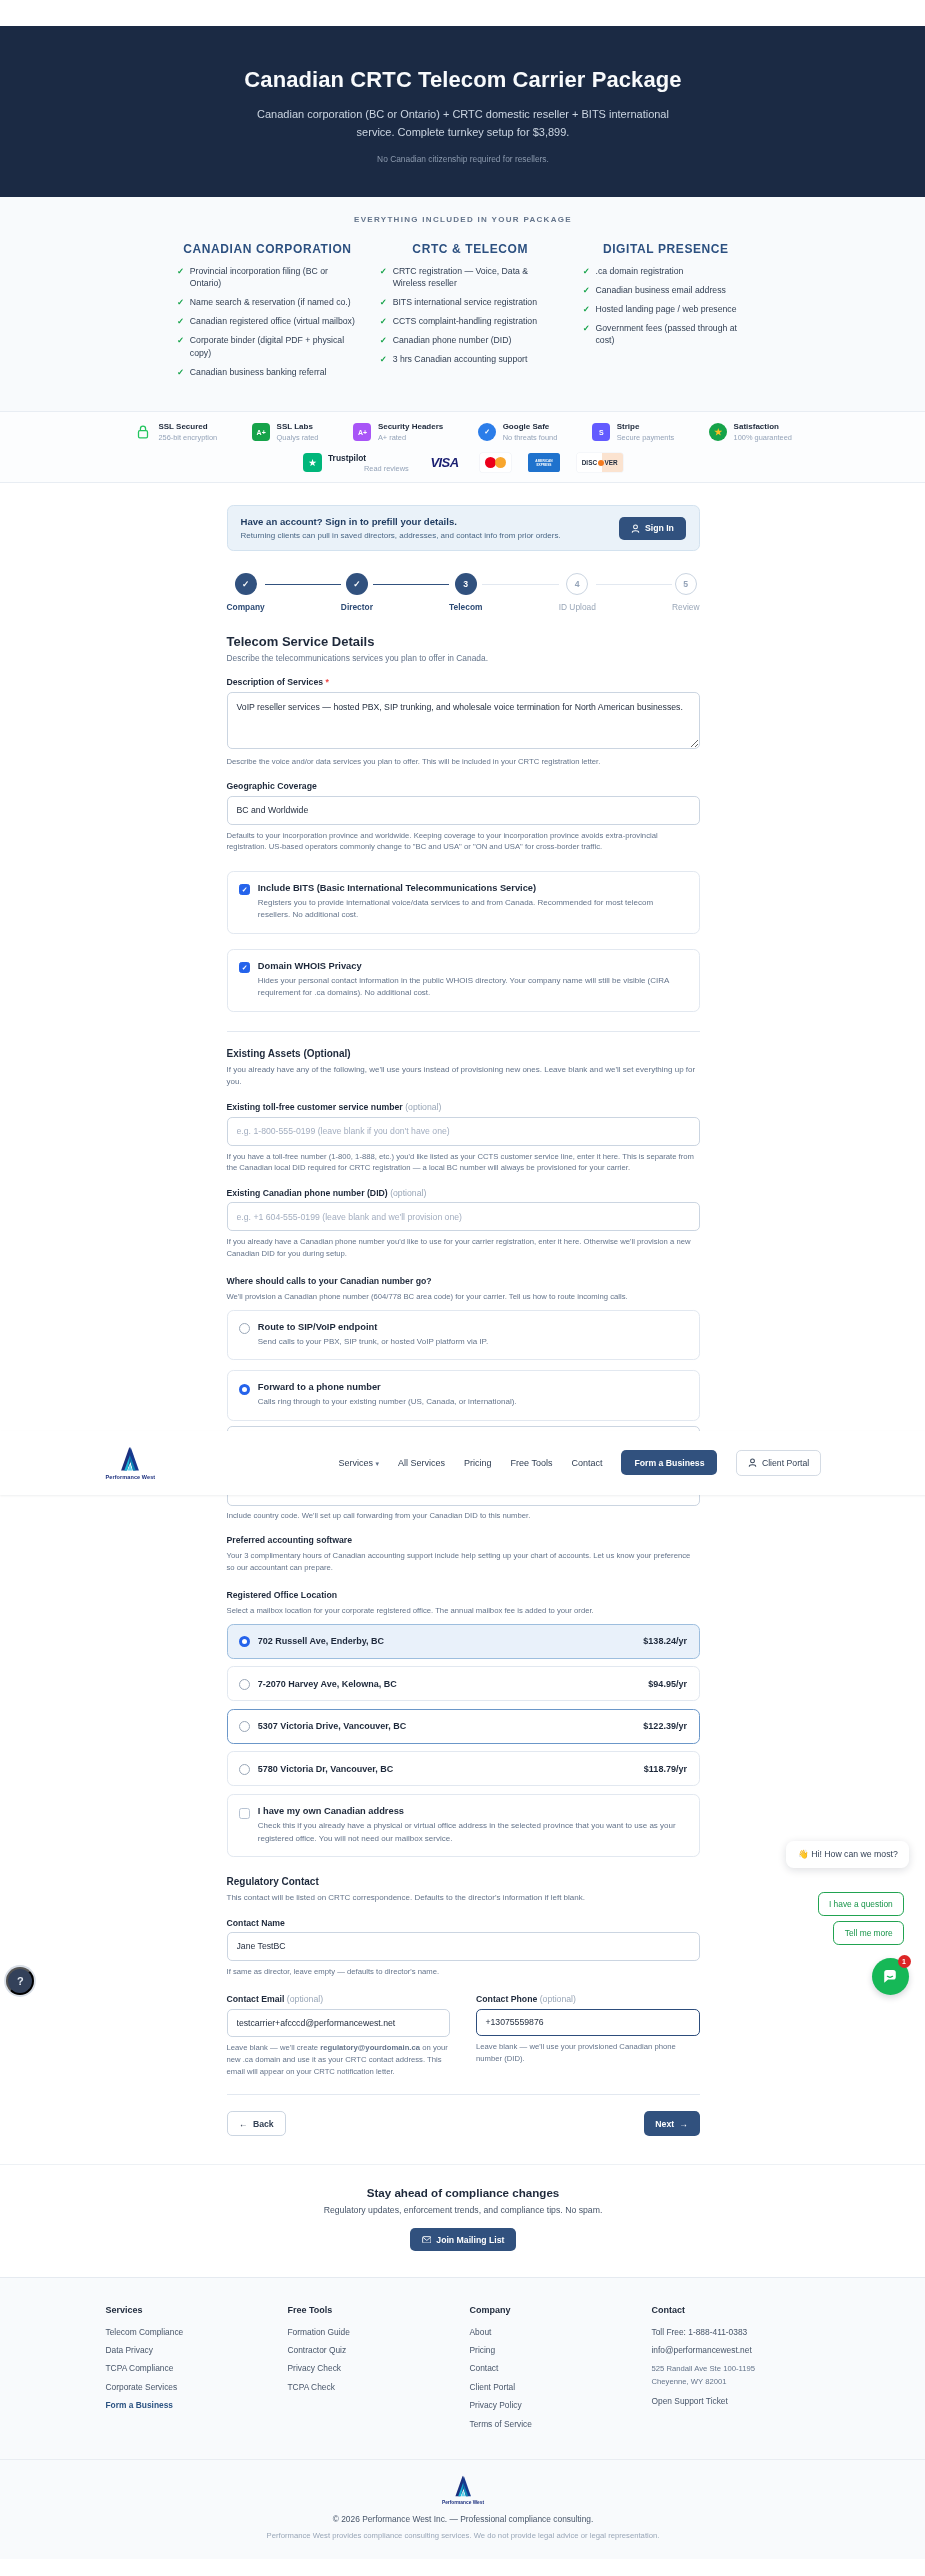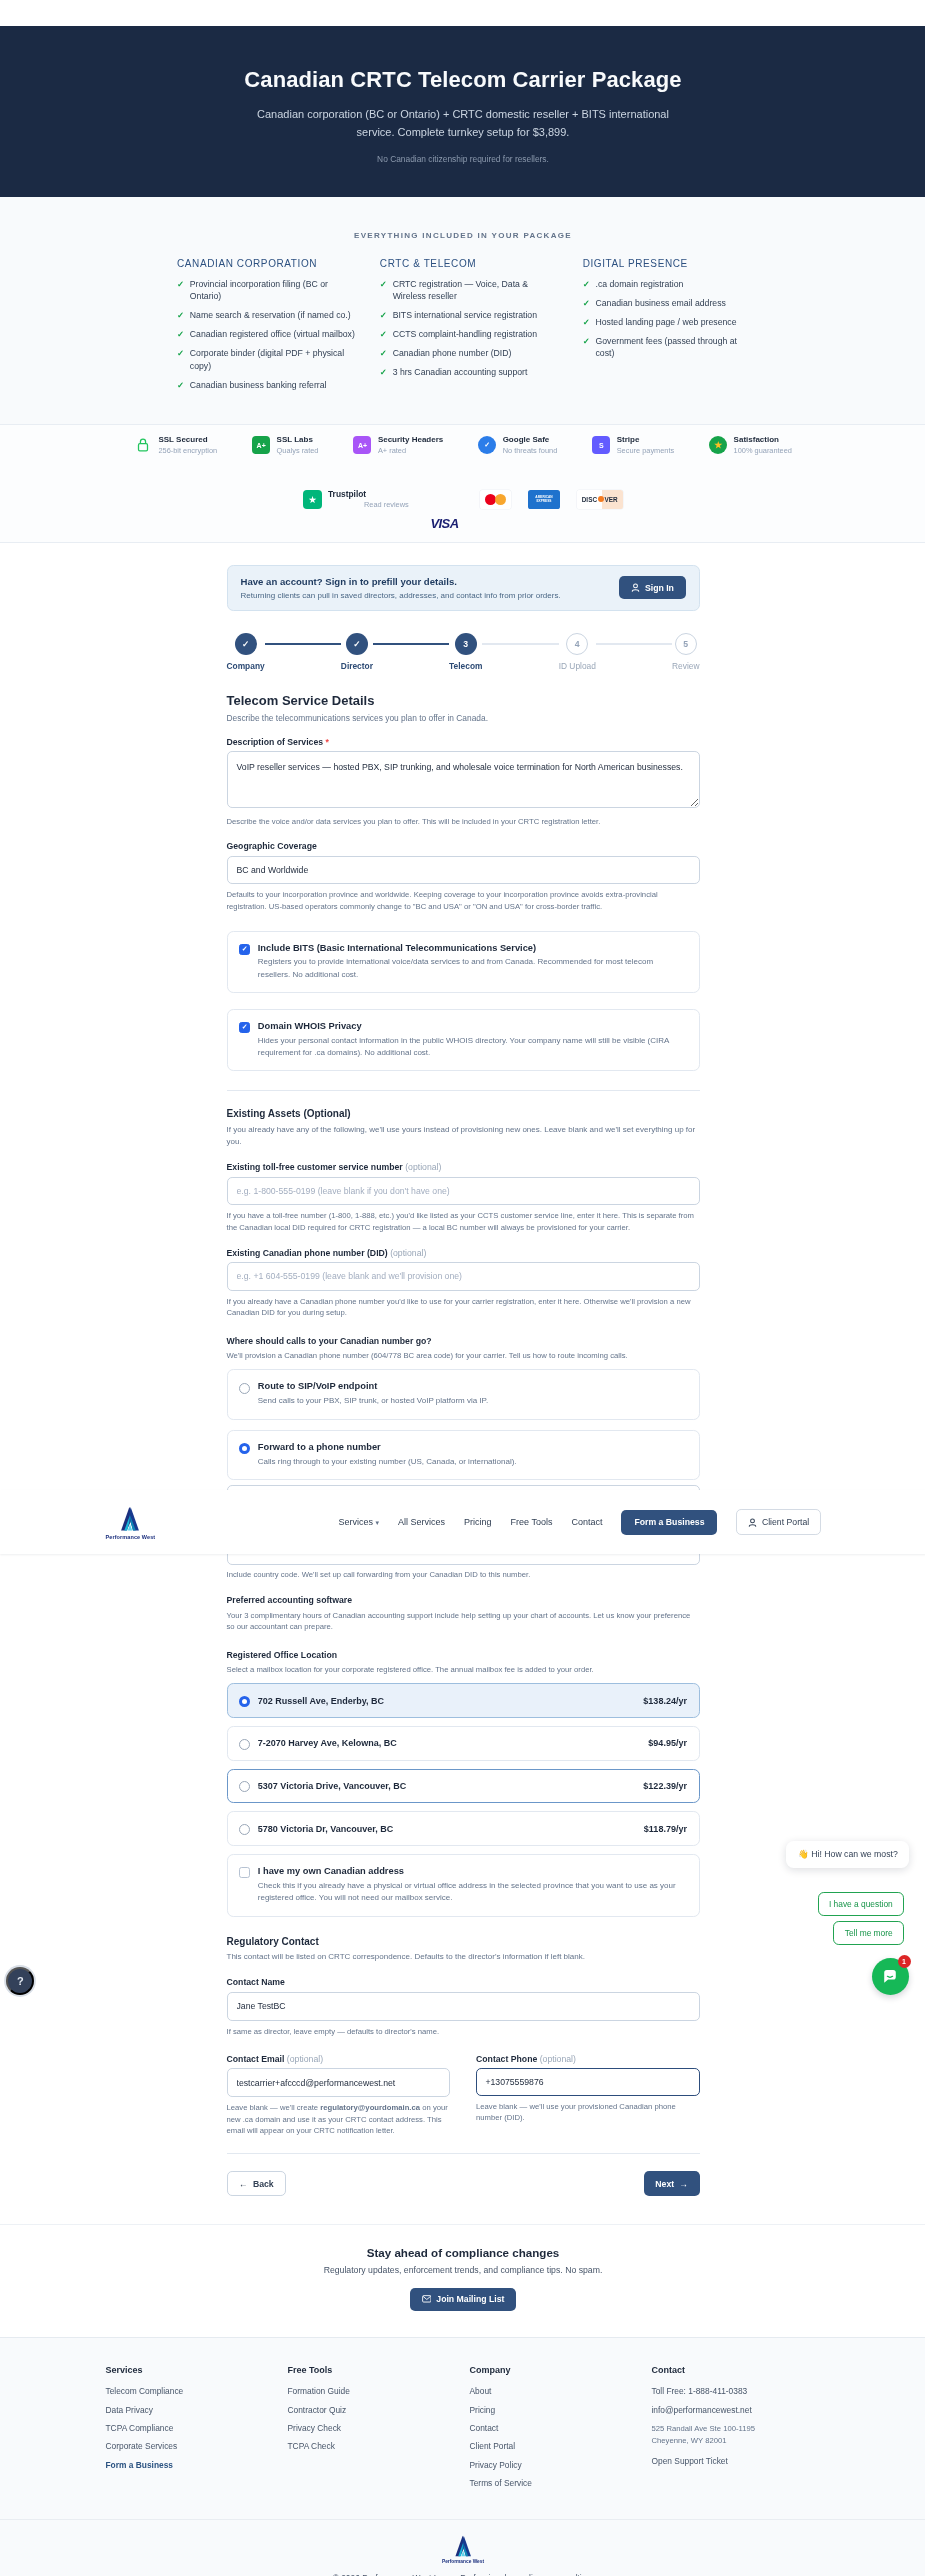--- a/index.html
+++ b/index.html
@@ -8,42 +8,42 @@
     font-family: "Liberation Sans", sans-serif; background: #ffffff; color: #334155;
     overflow: hidden;
   }
   
   .topstrip { height: 26px; background:#fff; }
   .hero { background:#1b2a44; text-align:center; padding:41px 0 33px; }
   .hero h1 { color:#f8fafc; font-size:22px; font-weight:bold; letter-spacing:0.1px; }
   .hero .sub { color:#cbd5e1; font-size:11px; line-height:1.65; max-width:450px; margin:11.6px auto 0; }
   .hero .note { color:#8b99ad; font-size:8.4px; margin-top:13px; }
   
-  .included { background:#f8fafc; padding:34px 0 26px; }
+  .included { background:#f8fafc; padding:18px 0 26px; }
   .included .eyebrow { text-align:center; color:#64748b; font-size:8px; font-weight:bold; letter-spacing:1.3px; }
   .inc-cols { width:572px; margin:18px auto 0; display:grid; grid-template-columns:1fr 1fr .92fr; gap:22px; }
-  .inc-col h3 { color:#2c5080; font-size:10px; letter-spacing:0.6px; font-weight:normal; margin-bottom:9px; }
+  .inc-col h3 { color:#2c5080; font-size:12px; letter-spacing:0.6px; font-weight:bold; margin-bottom:9px;text-align:center; }
   .inc-item { display:flex; gap:5.8px; font-size:8.7px; color:#334155; line-height:1.45; margin-bottom:6.4px; }
   .inc-item .ck { color:#16a34a; font-weight:bold; font-size:8.4px; flex:0 0 auto; }
   
   .badges { background:#fcfdfe; border-top:0.6px solid #e8edf3; border-bottom:0.6px solid #e8edf3; padding:10.3px 0 9px; }
   .badge-row { display:flex; justify-content:center; align-items:center; gap:35px; }
   .badge { display:flex; gap:6.4px; align-items:center; }
   .badge .t { font-size:8px; font-weight:bold; color:#1e293b; }
   .badge .s { font-size:7.4px; color:#94a3b8; margin-top:1.9px; }
   .bicon { width:18px; height:18px; border-radius:3.9px; display:flex; align-items:center; justify-content:center;
            color:#fff; font-size:7px; font-weight:bold; flex:0 0 auto; }
   .bicon.round { border-radius:50%; }
   .pay-row { display:flex; justify-content:center; align-items:center; gap:16.7px; margin-top:10.3px; }
   .tp { display:flex; gap:5.8px; align-items:center; }
   .tp-box { width:19px; height:19px; background:#00b67a; border-radius:3.9px; color:#fff; display:flex; align-items:center; justify-content:center; font-size:9.6px; }
   .tp .t { font-size:8.4px; font-weight:bold; color:#1e293b; }
   .tp .s { font-size:7.4px; color:#94a3b8; margin-top:1.3px;padding-left:36px; }
   .chip { height:19px; border-radius:2.6px; display:flex; align-items:center; justify-content:center; padding:0 5.1px; background:#fff; }
-  .chip.visa { color:#1a1f71; font-style:italic; font-weight:bold; font-size:13px; letter-spacing:-0.6px; background:transparent;margin-top:48px; }
+  .chip.visa { color:#1a1f71; font-style:italic; font-weight:bold; font-size:13px; letter-spacing:-0.6px; background:transparent; }
   .chip.mc { width:31px; box-shadow:0 0 0 0.6px #eef1f5; position:relative; }
   .mc-c { width:11px; height:11px; border-radius:50%; position:absolute; }
   .chip.amex { width:32px; background:#1f72cd; color:#fff; font-size:3.2px; font-weight:bold; text-align:center; line-height:1.3; }
   .chip.disc { box-shadow:0 0 0 0.6px #eef1f5; font-size:6.4px; font-weight:bold; color:#1e293b; background:linear-gradient(90deg,#fff 55%,#fbe3d0 55%); }
   .disc-dot { width:6.4px; height:6.4px; background:#f47b20; border-radius:50%; margin:0 0.6px; }
   
   .formwrap { width:473px; margin:0 auto; padding:22px 0 28px; }
   .signin { background:#eaf2f9; border:0.6px solid #d3e2ef; border-radius:6.4px; padding:10.3px 13px; display:flex; align-items:center; justify-content:space-between; }
   .signin .t { color:#1e3a5f; font-size:9.6px; font-weight:bold; }
   .signin .s { color:#4a6785; font-size:8px; margin-top:3.9px; }

